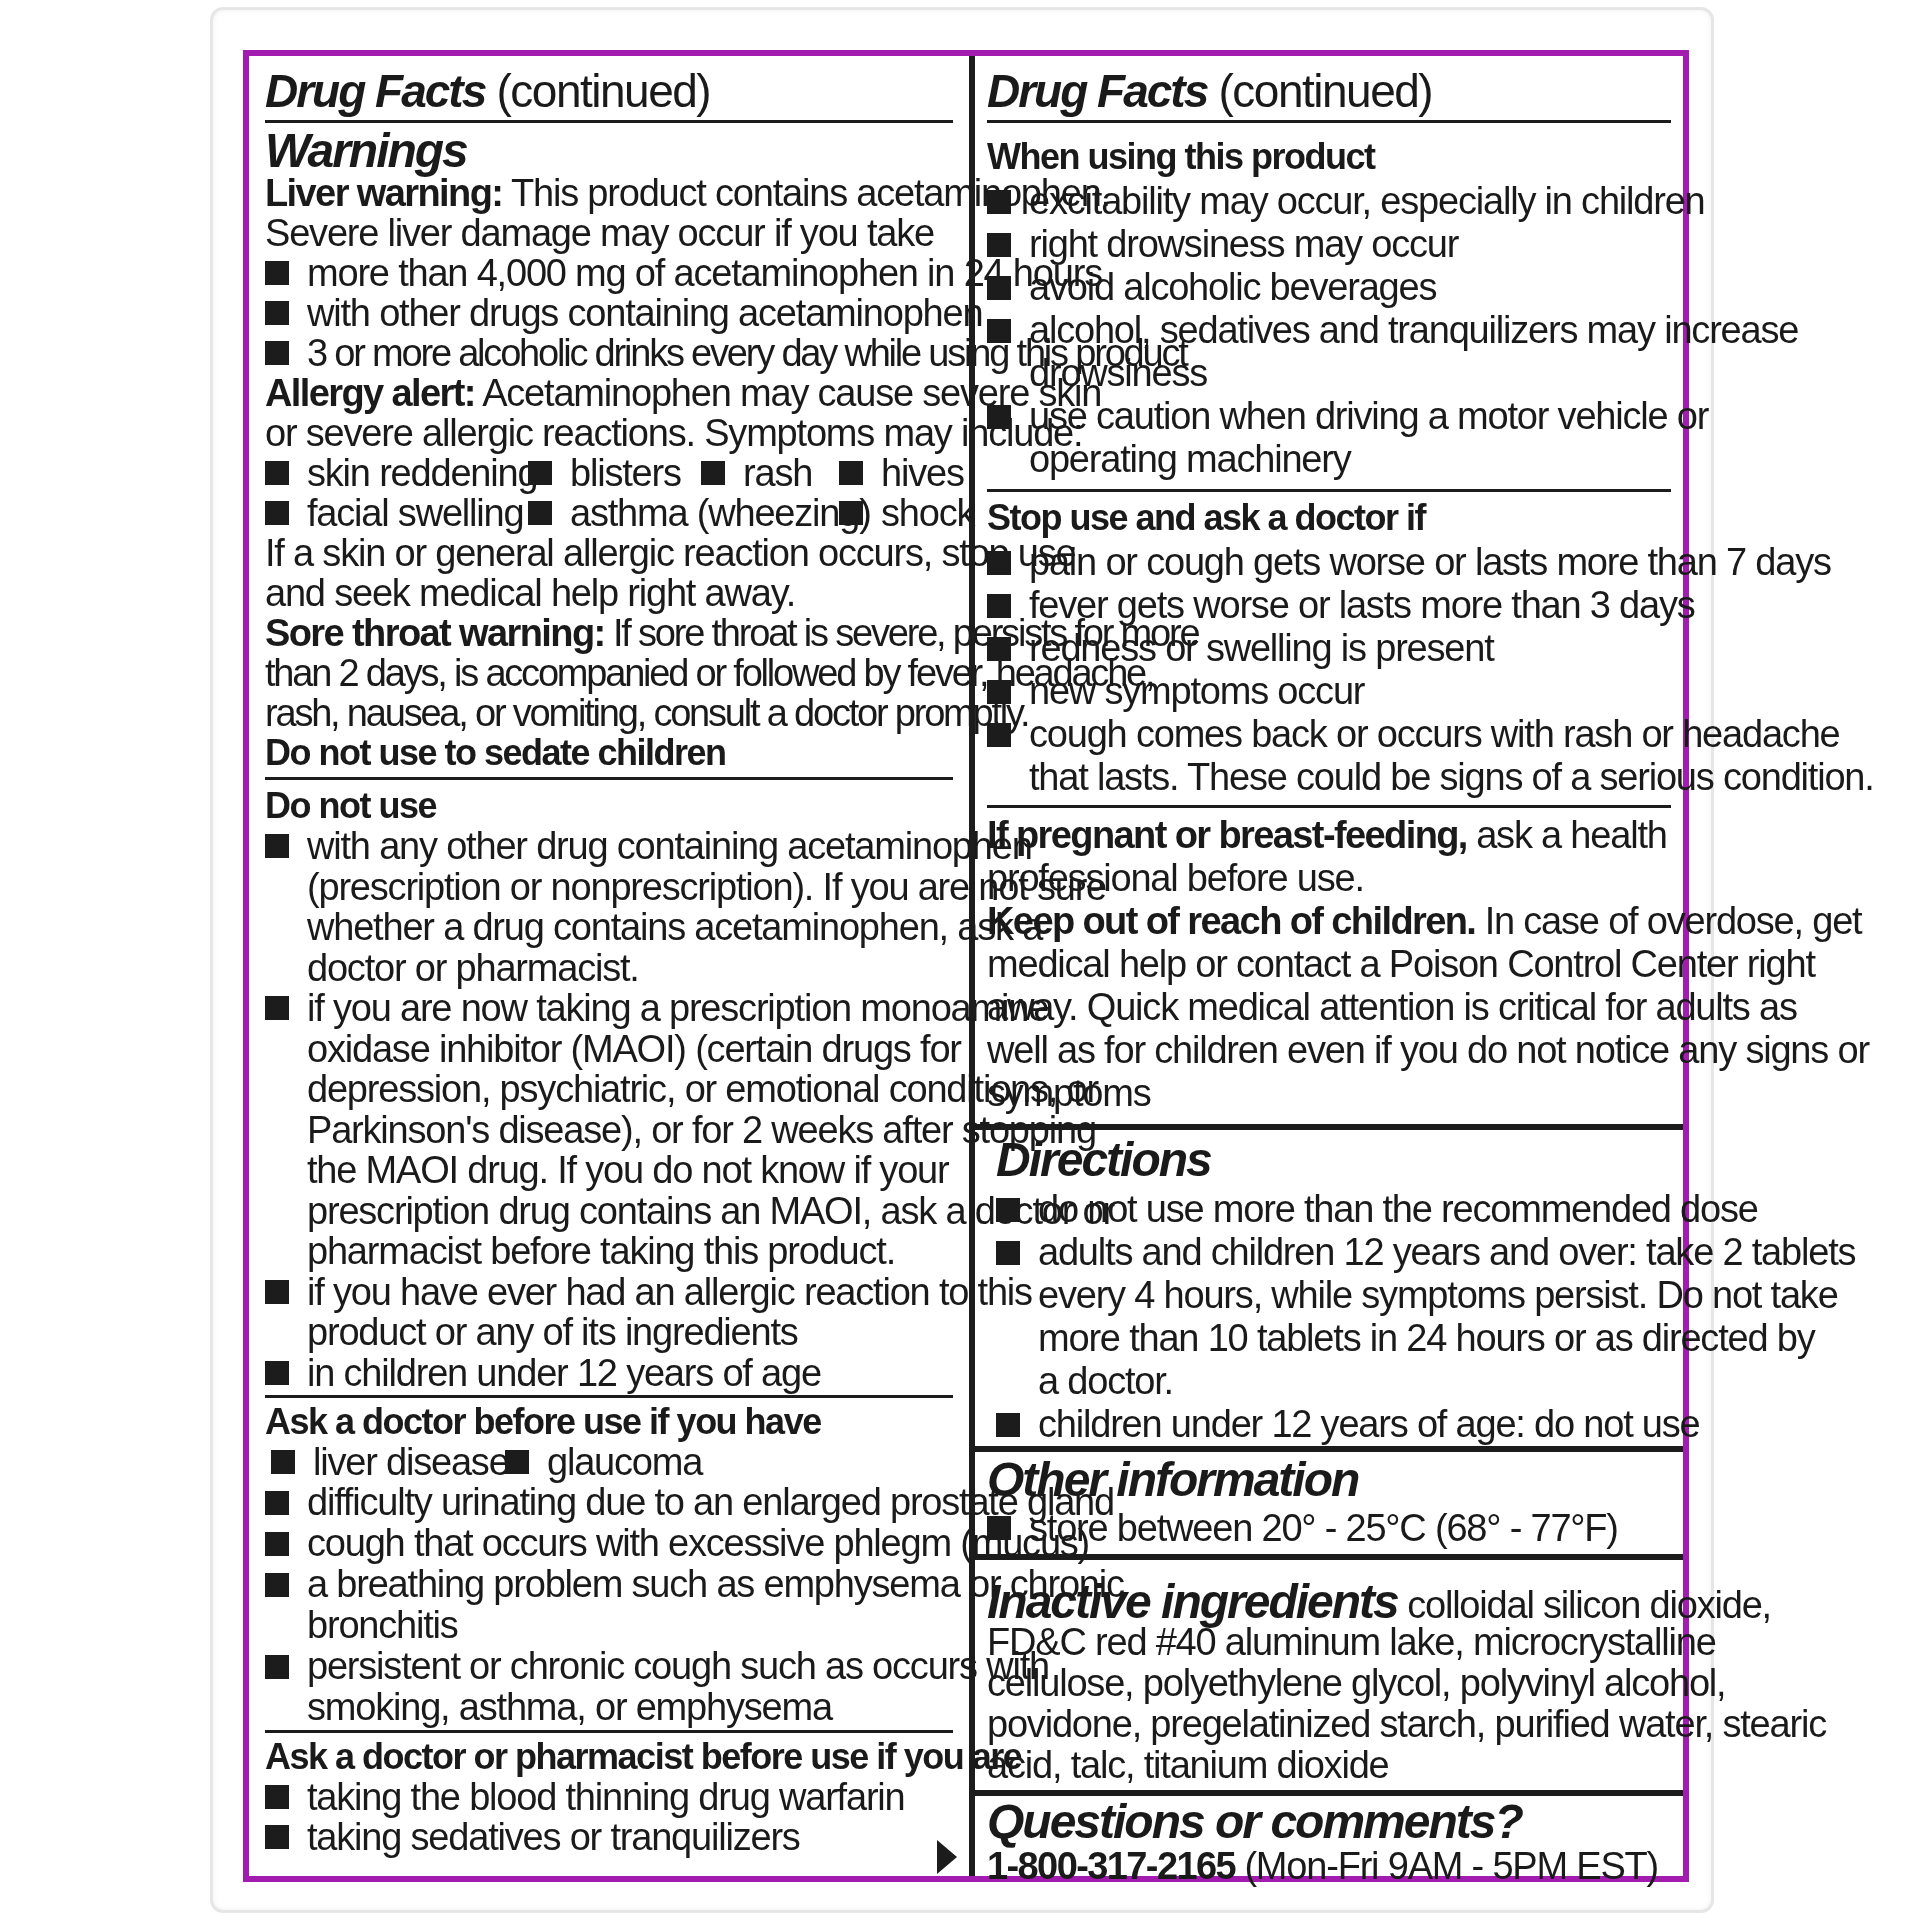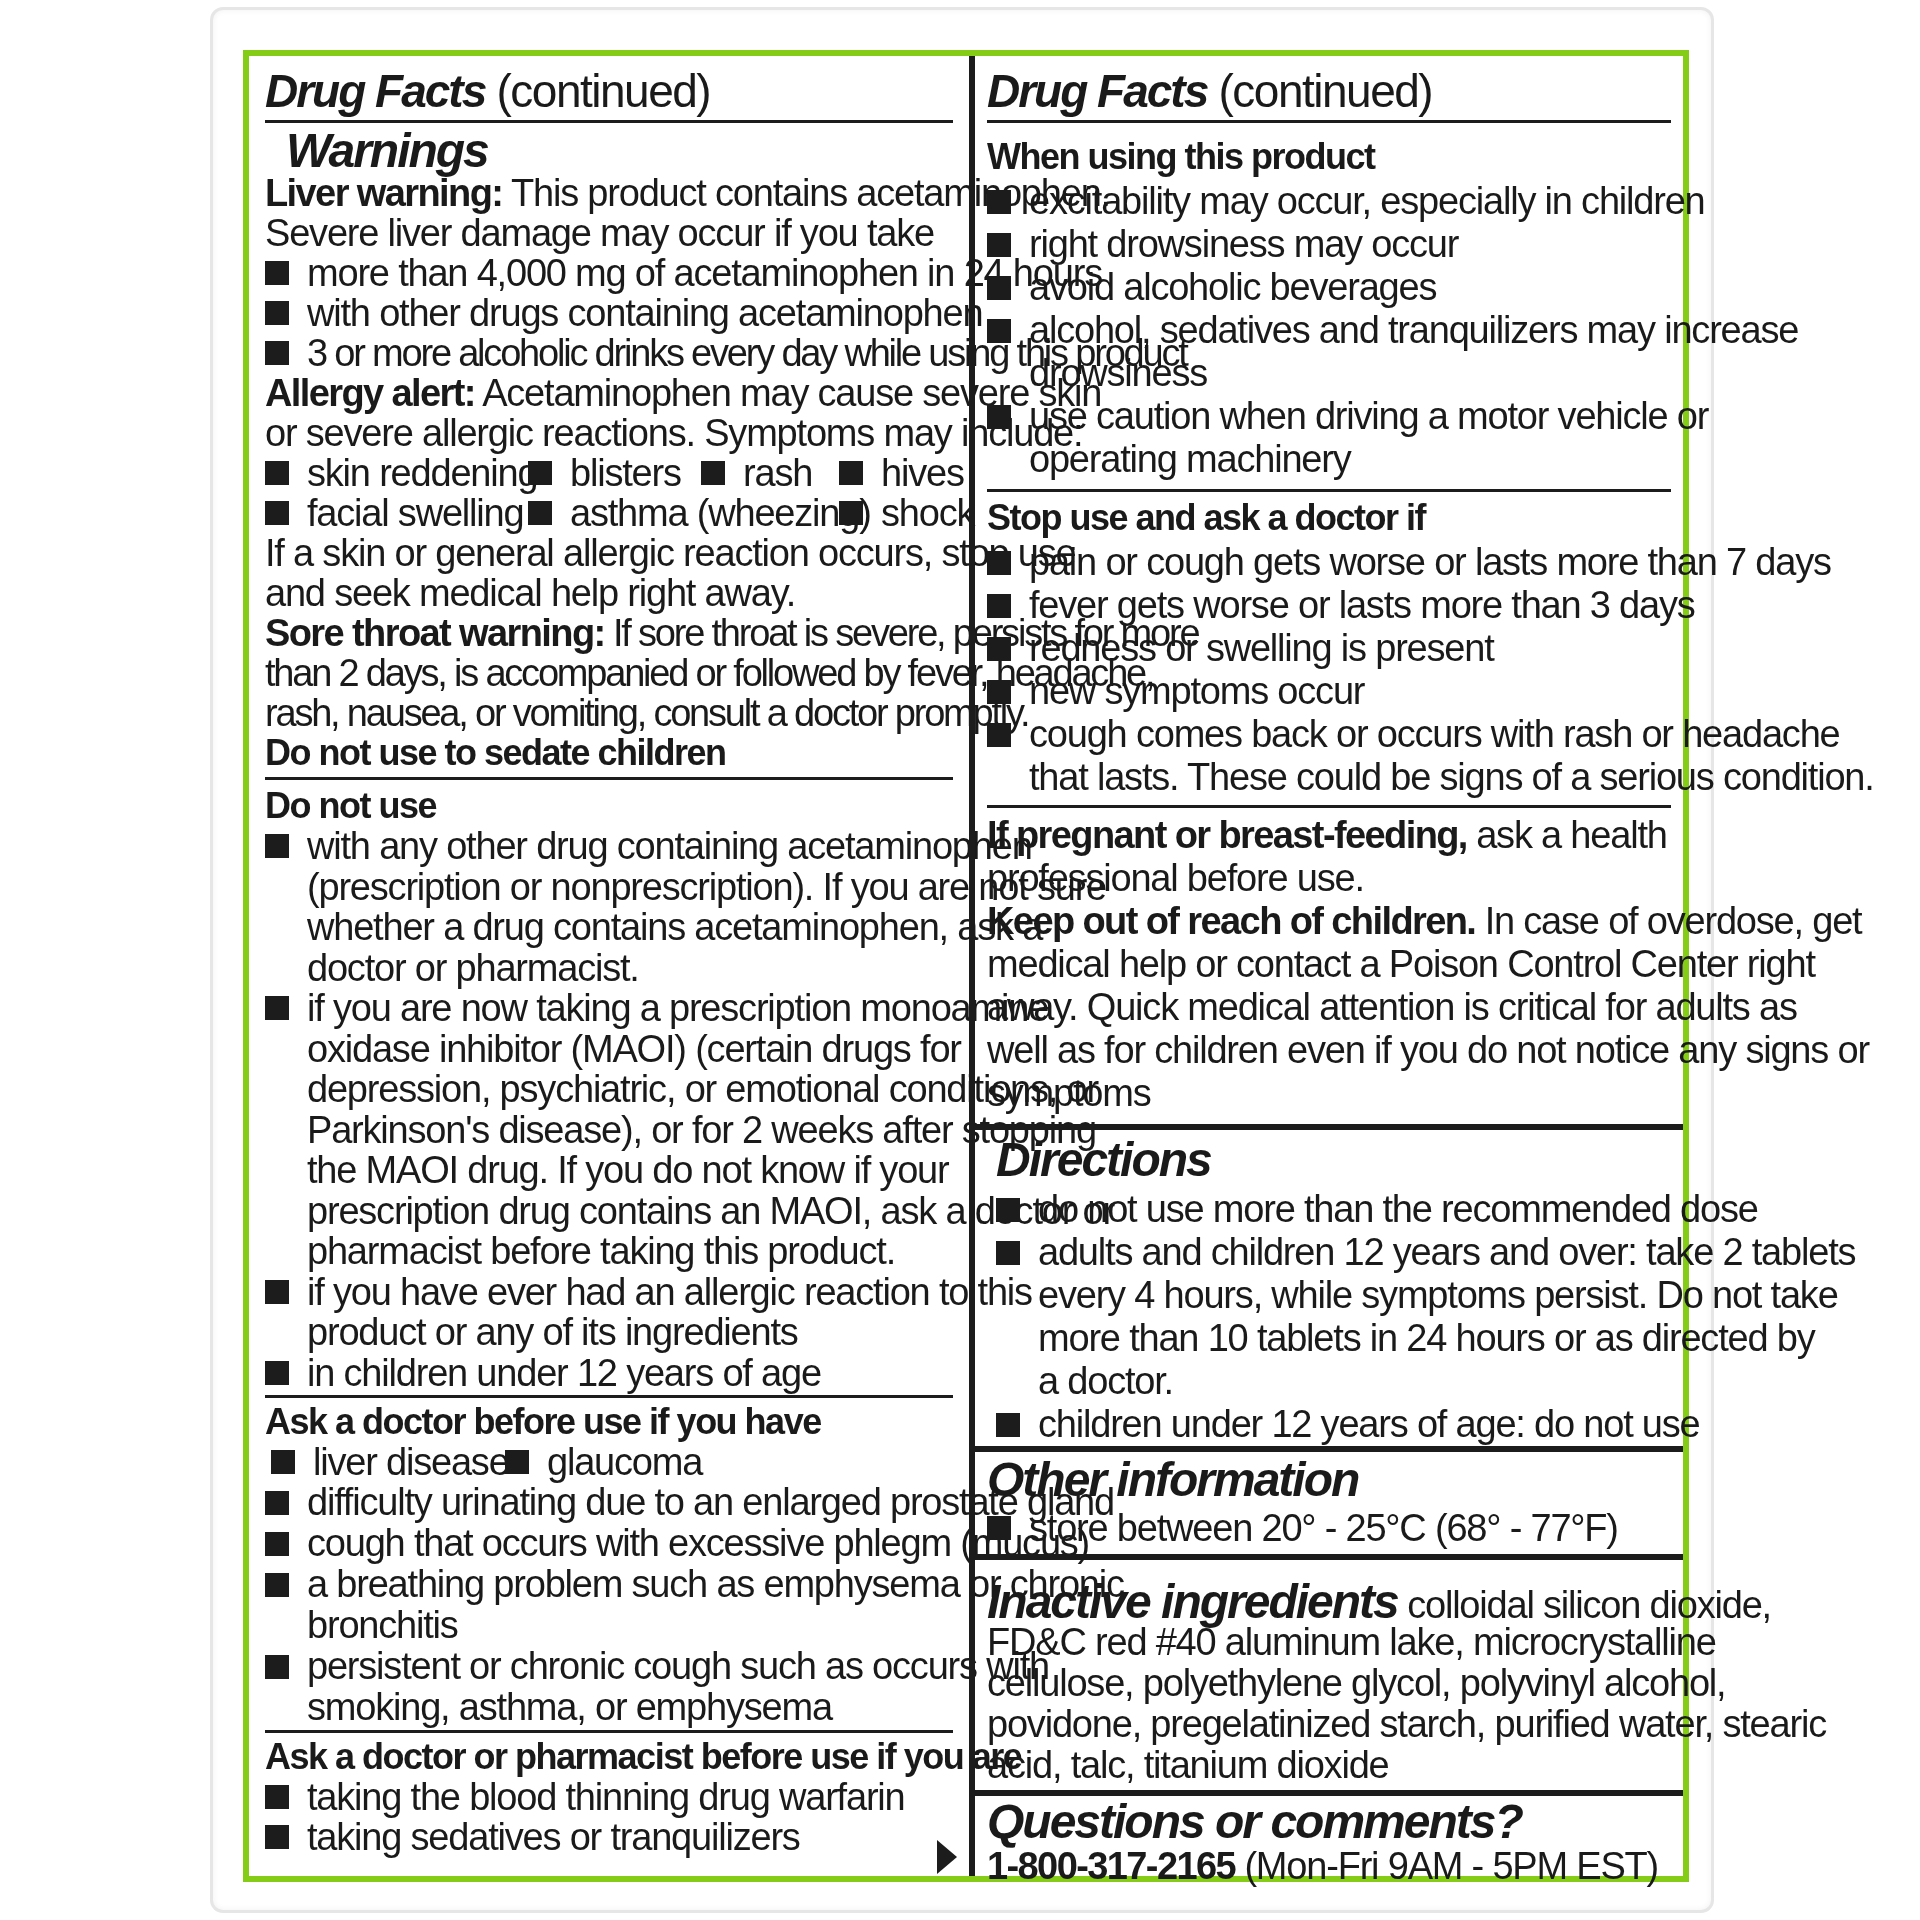--- a/index.html
+++ b/index.html
@@ -2,21 +2,21 @@
 <html><head>
 <meta charset="utf-8">
 <style>
   html, body { margin:0; padding:0; background:#ffffff; }
   body { width:1920px; height:1920px; position:relative; overflow:hidden;
          font-family:"Liberation Sans", sans-serif; color:#1a1a1a; }
   .card { position:absolute; left:213px; top:10px; width:1498px; height:1900px;
           background:#fff; border-radius:10px;
           box-shadow: 0 0 0 3px #e6e6e6, inset 0 0 6px rgba(0,0,0,0.06); }
   .box { position:absolute; left:243px; top:50px; width:1446px; height:1832px;
-         border:6px solid #84cc16; box-sizing:border-box; }
+         border:6px solid #a21caf; box-sizing:border-box; }
   .col { position:absolute; top:0; bottom:0; box-sizing:border-box; }
   .col-left { left:0; width:720px; padding:6px 16px 0 16px; }
   .col-right { left:720px; right:0; border-left:6px solid #1c1c1c; }
   .t { font-size:38px; line-height:40px; letter-spacing:-1.2px; white-space:nowrap; }
   .t.sm { letter-spacing:-2.2px; }
   .hdr { font-size:46px; line-height:58px; letter-spacing:-1.5px; white-space:nowrap; }
   .hdr b { font-style:italic; font-weight:bold; letter-spacing:-2px; }
   .h-big { font-size:48px; line-height:52px; font-weight:bold; font-style:italic; letter-spacing:-2px; white-space:nowrap; }
   .h-sub { font-size:36px; line-height:40px; font-weight:bold; letter-spacing:-1.5px; white-space:nowrap; }
   .rule { border-top:3px solid #1c1c1c; margin:0; }
@@ -34,21 +34,21 @@
 <div class="card"></div>
 
 <div class="box">
 
   <div class="col col-left">
     <div class="hdr" style="height:58px;">
       <b>Drug Facts</b><span> (continued)</span>
     </div>
     <div class="rule" style="margin-top:0px;"></div>
 
-    <div class="h-big" style="margin-top:2px;height:48px;margin-left:21px;">Warnings</div>
+    <div class="h-big" style="margin-top:2px;height:48px;">Warnings</div>
 
     <div class="t"><span class="bold">Liver warning:</span><span> This product contains acetaminophen.</span></div>
     <div class="t">Severe liver damage may occur if you take</div>
     <div class="row t">
         <span class="bul"></span>
         <span>more than 4,000 mg of acetaminophen in 24 hours</span>
       </div>
     <div class="row t">
         <span class="bul"></span>
         <span>with other drugs containing acetaminophen</span>

